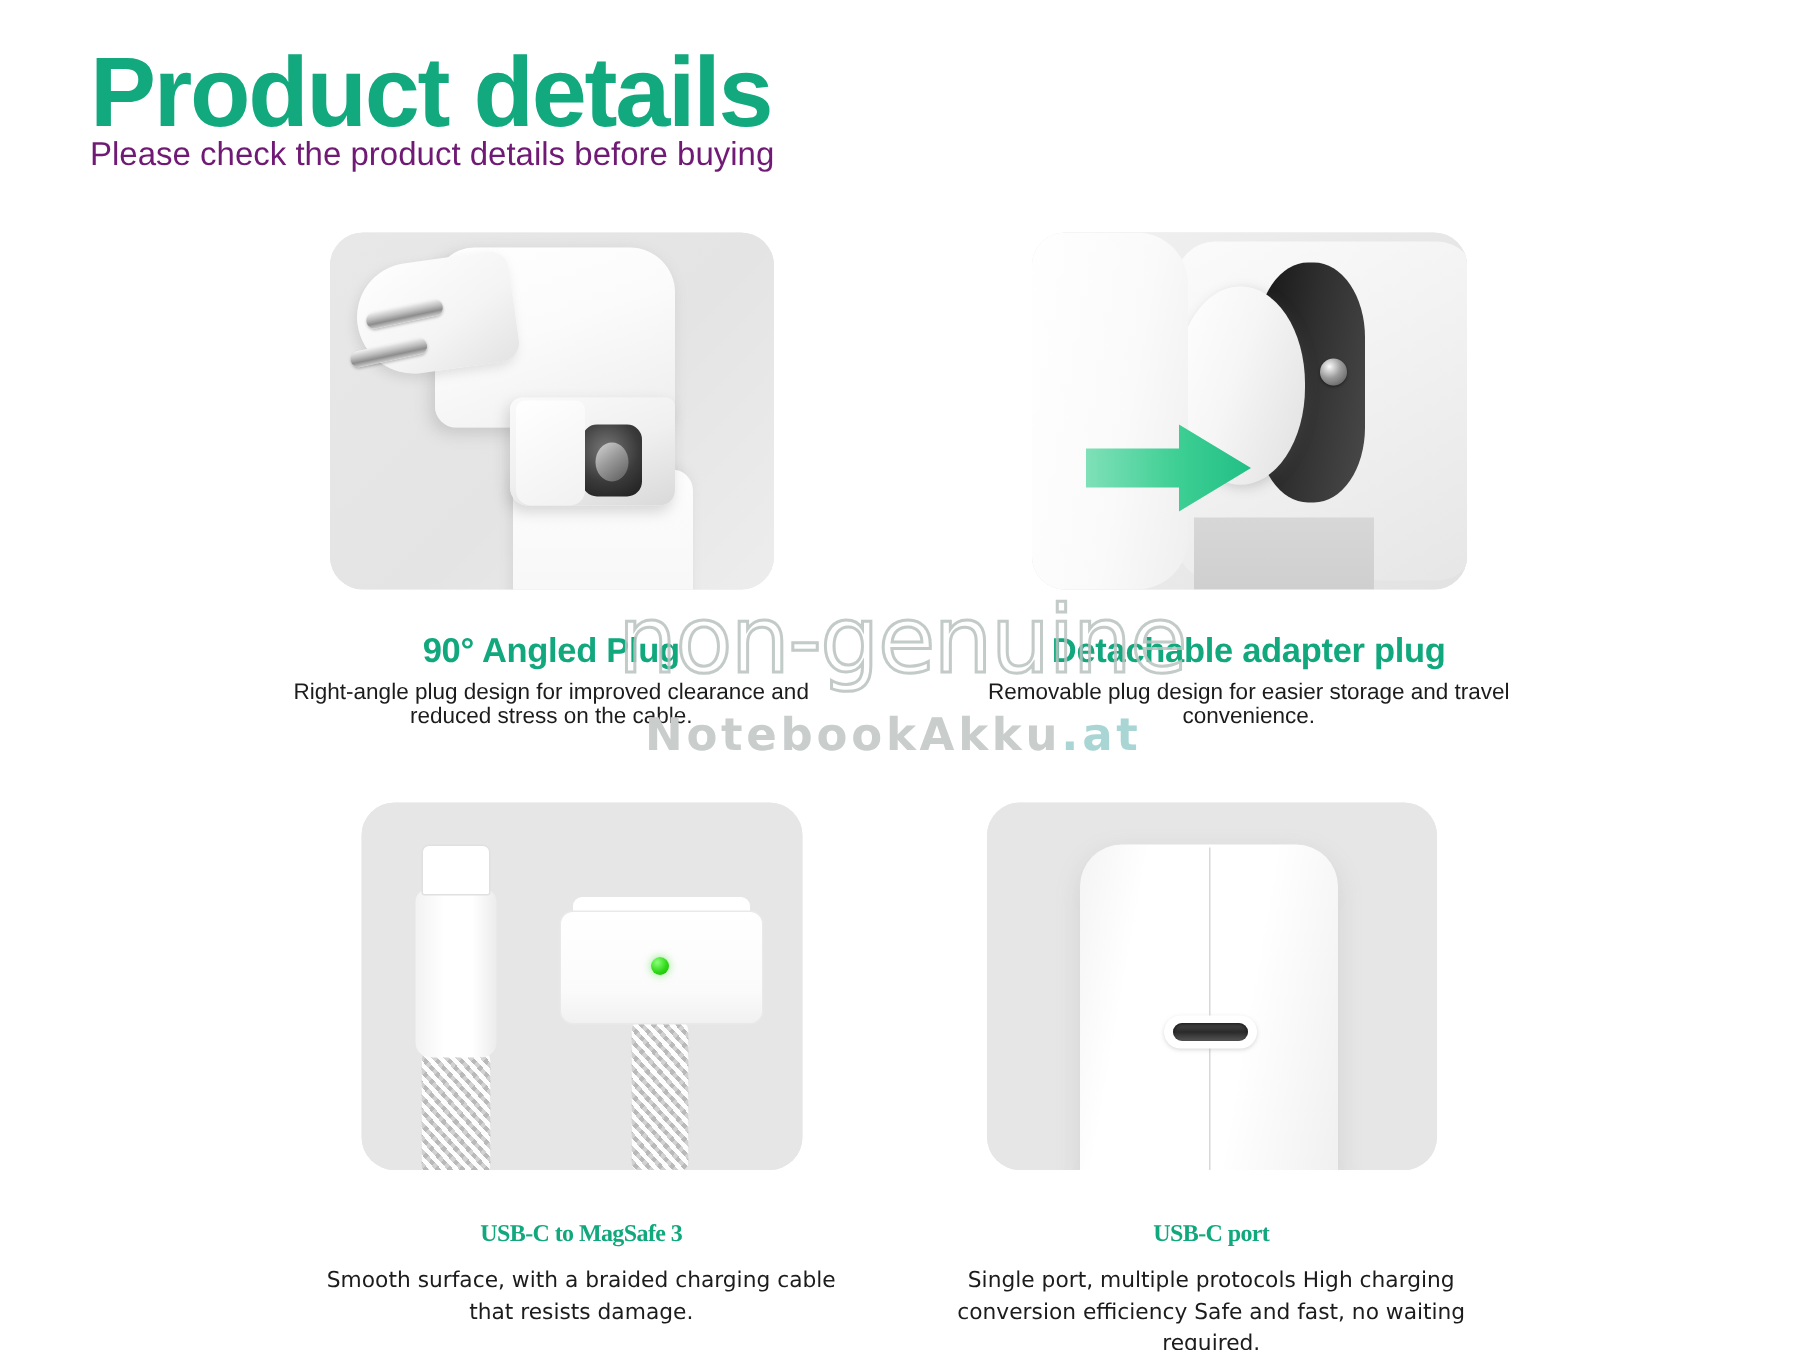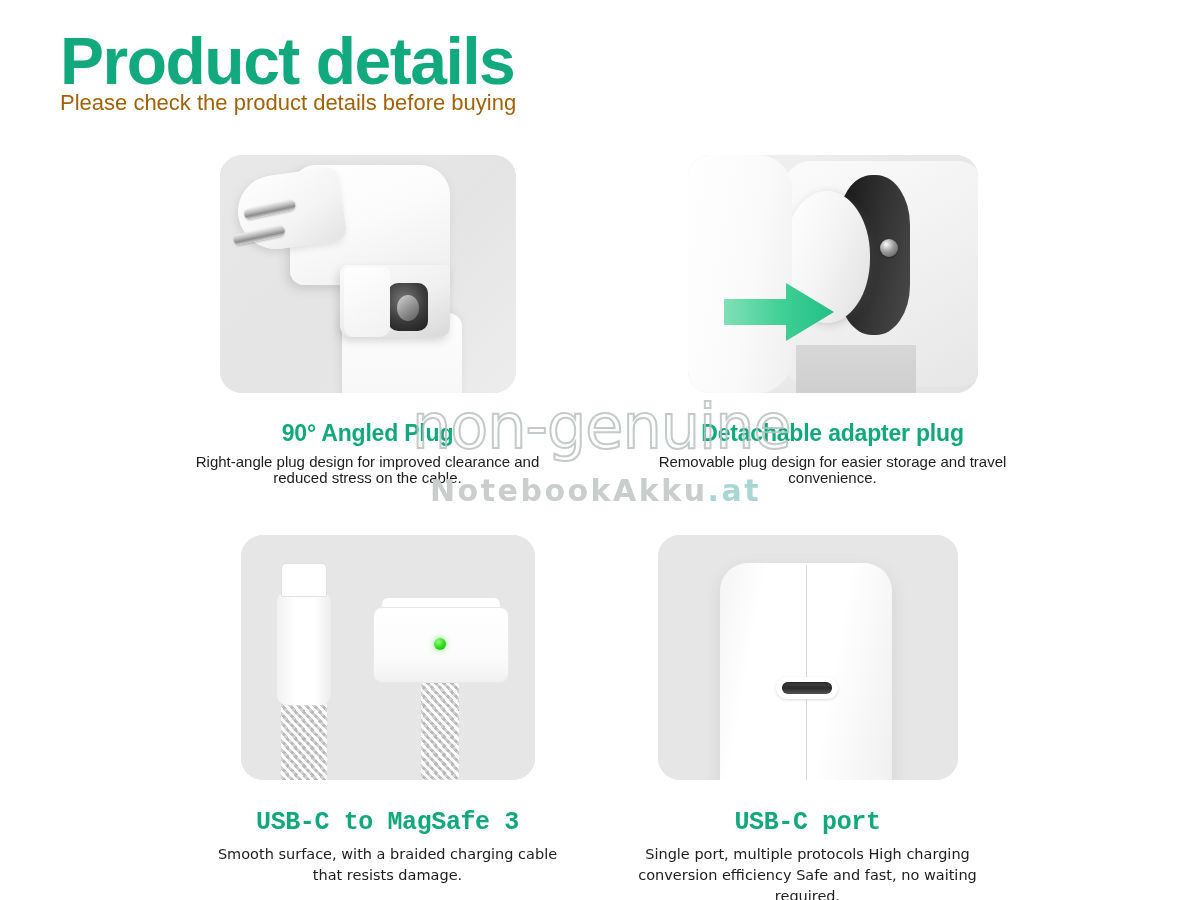--- a/index.html
+++ b/index.html
@@ -32,21 +32,21 @@
     white-space: nowrap;
     margin-top: 14px;
   }
   .page-subtitle {
     position: absolute;
     left: 60px;
     top: 88px;
     font-size: 22px;
     line-height: 30px;
     font-weight: 400;
-    color: #a16207;
+    color: #701a75;
     white-space: nowrap;
   }
 
   
   .grid {
     position: absolute;
     left: 0;
     top: 0;
     width: 1200px;
     height: 900px;
@@ -95,22 +95,22 @@
   .f0 .caption-desc, .f1 .caption-desc {
     font-family: "Liberation Sans", sans-serif;
     font-size: 15px;
     line-height: 16px;
     margin-top: 7px;
     padding: 0 8px;
   }
 
   
   .f2 .caption-title, .f3 .caption-title {
-    font-family: Liberation Mono, monospace;
-    font-size: 25px;
+    font-family: Liberation Serif, serif;
+    font-size: 16px;
     line-height: 30px;
     margin-top: 28px;
     letter-spacing: -0.4px;
   }
   .f2 .caption-desc, .f3 .caption-desc {
     font-family: "DejaVu Sans", sans-serif;
     font-size: 14.5px;
     line-height: 21px;
     margin-top: 6px;
     padding: 0 4px;

